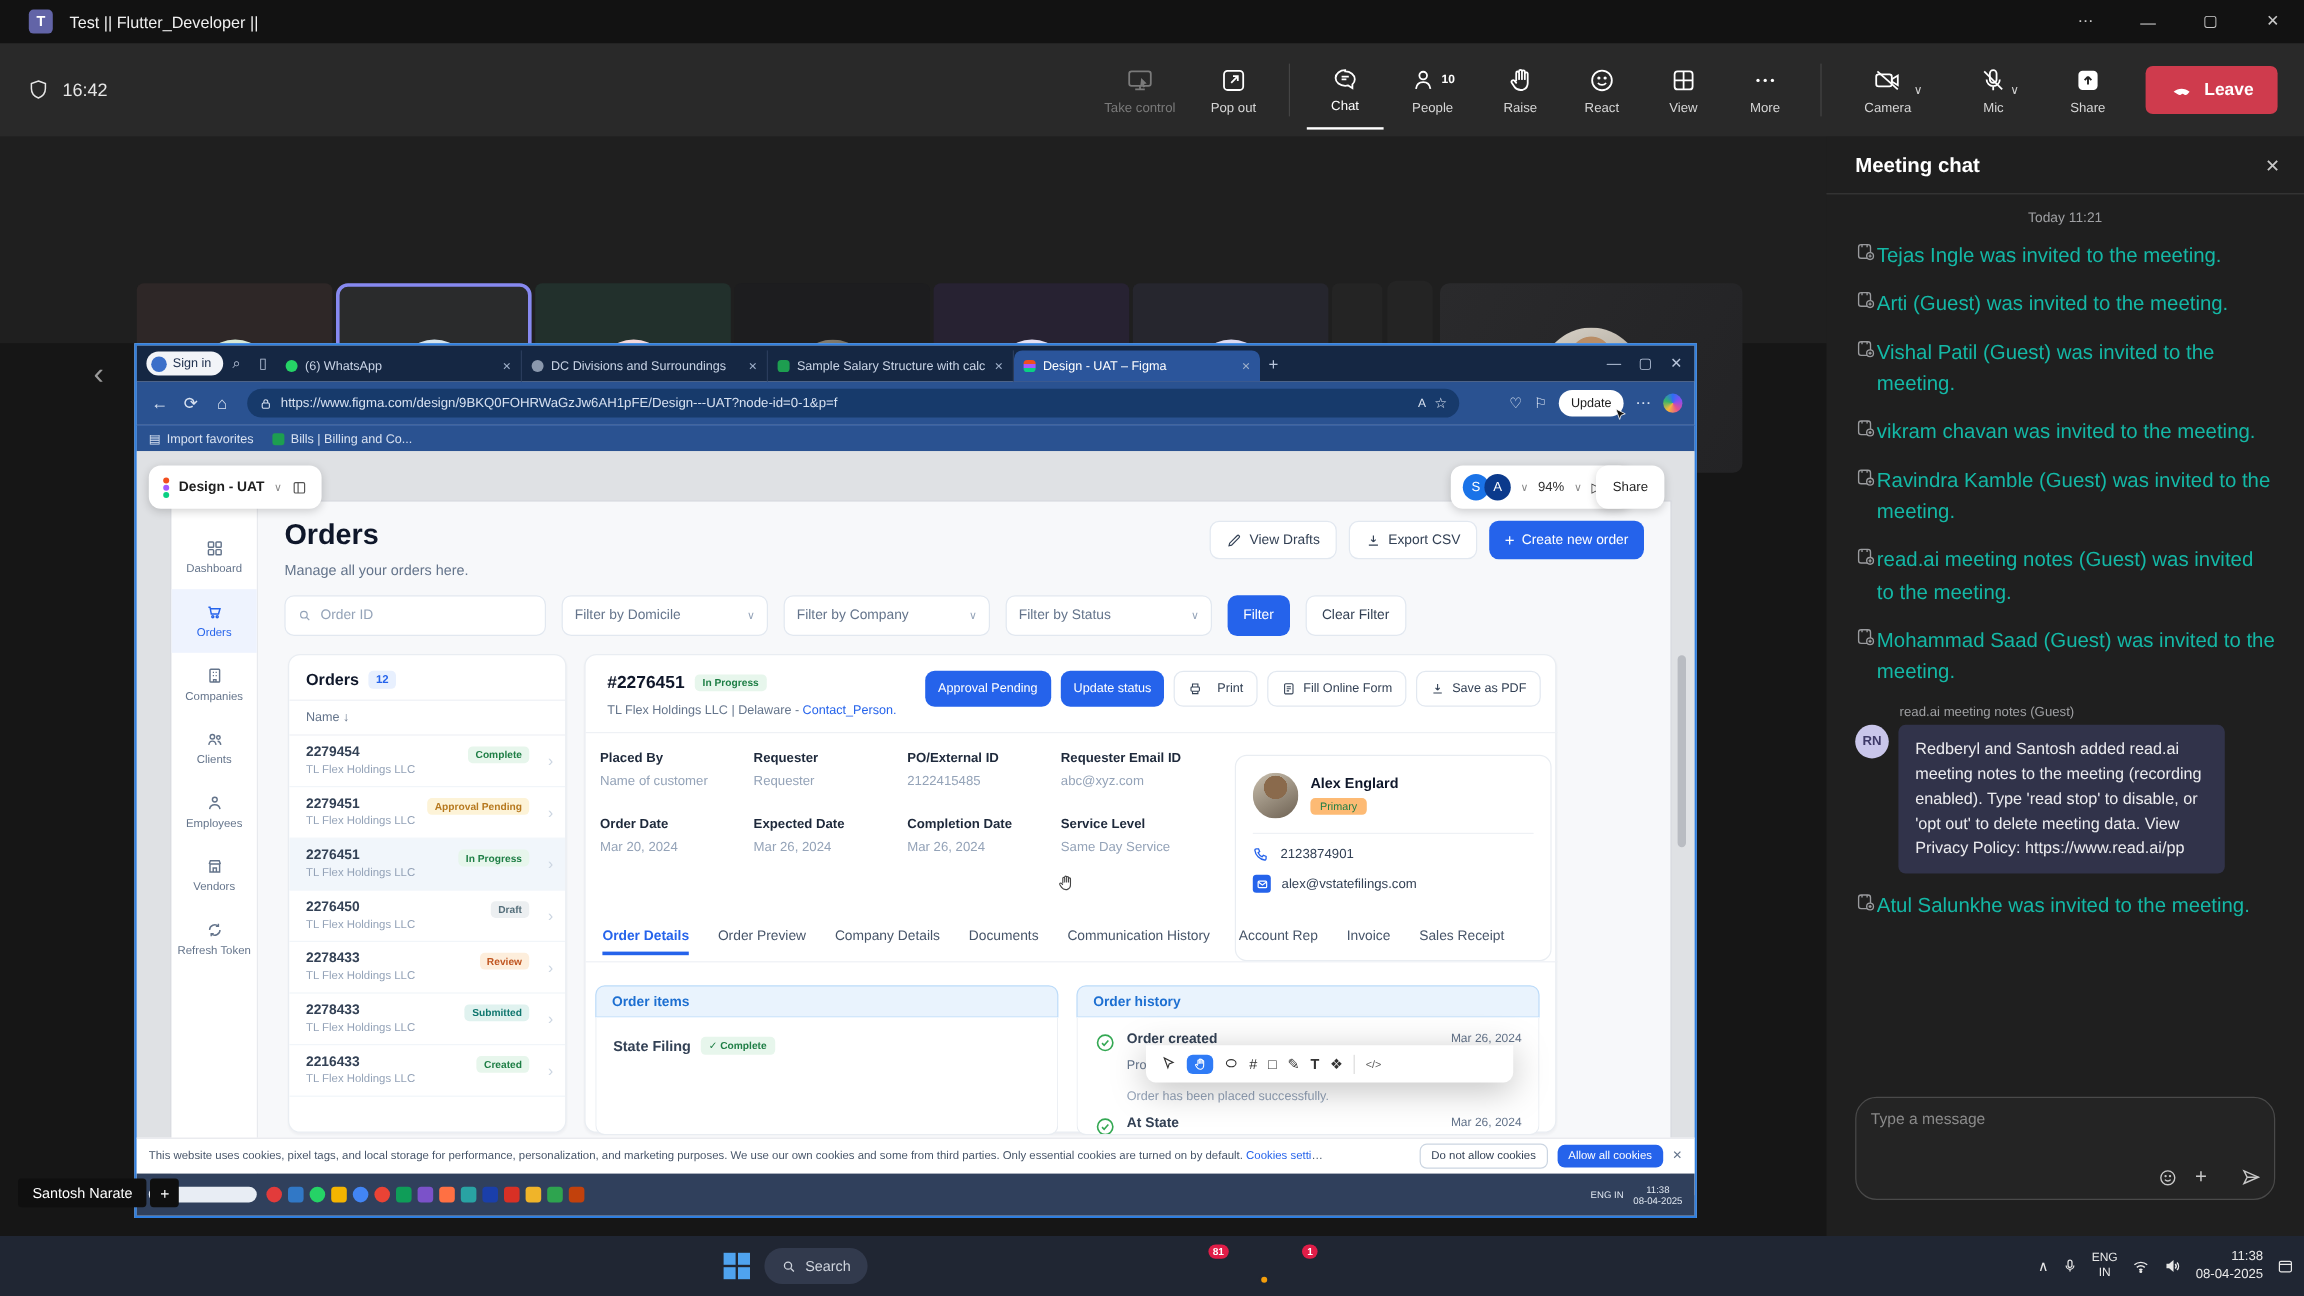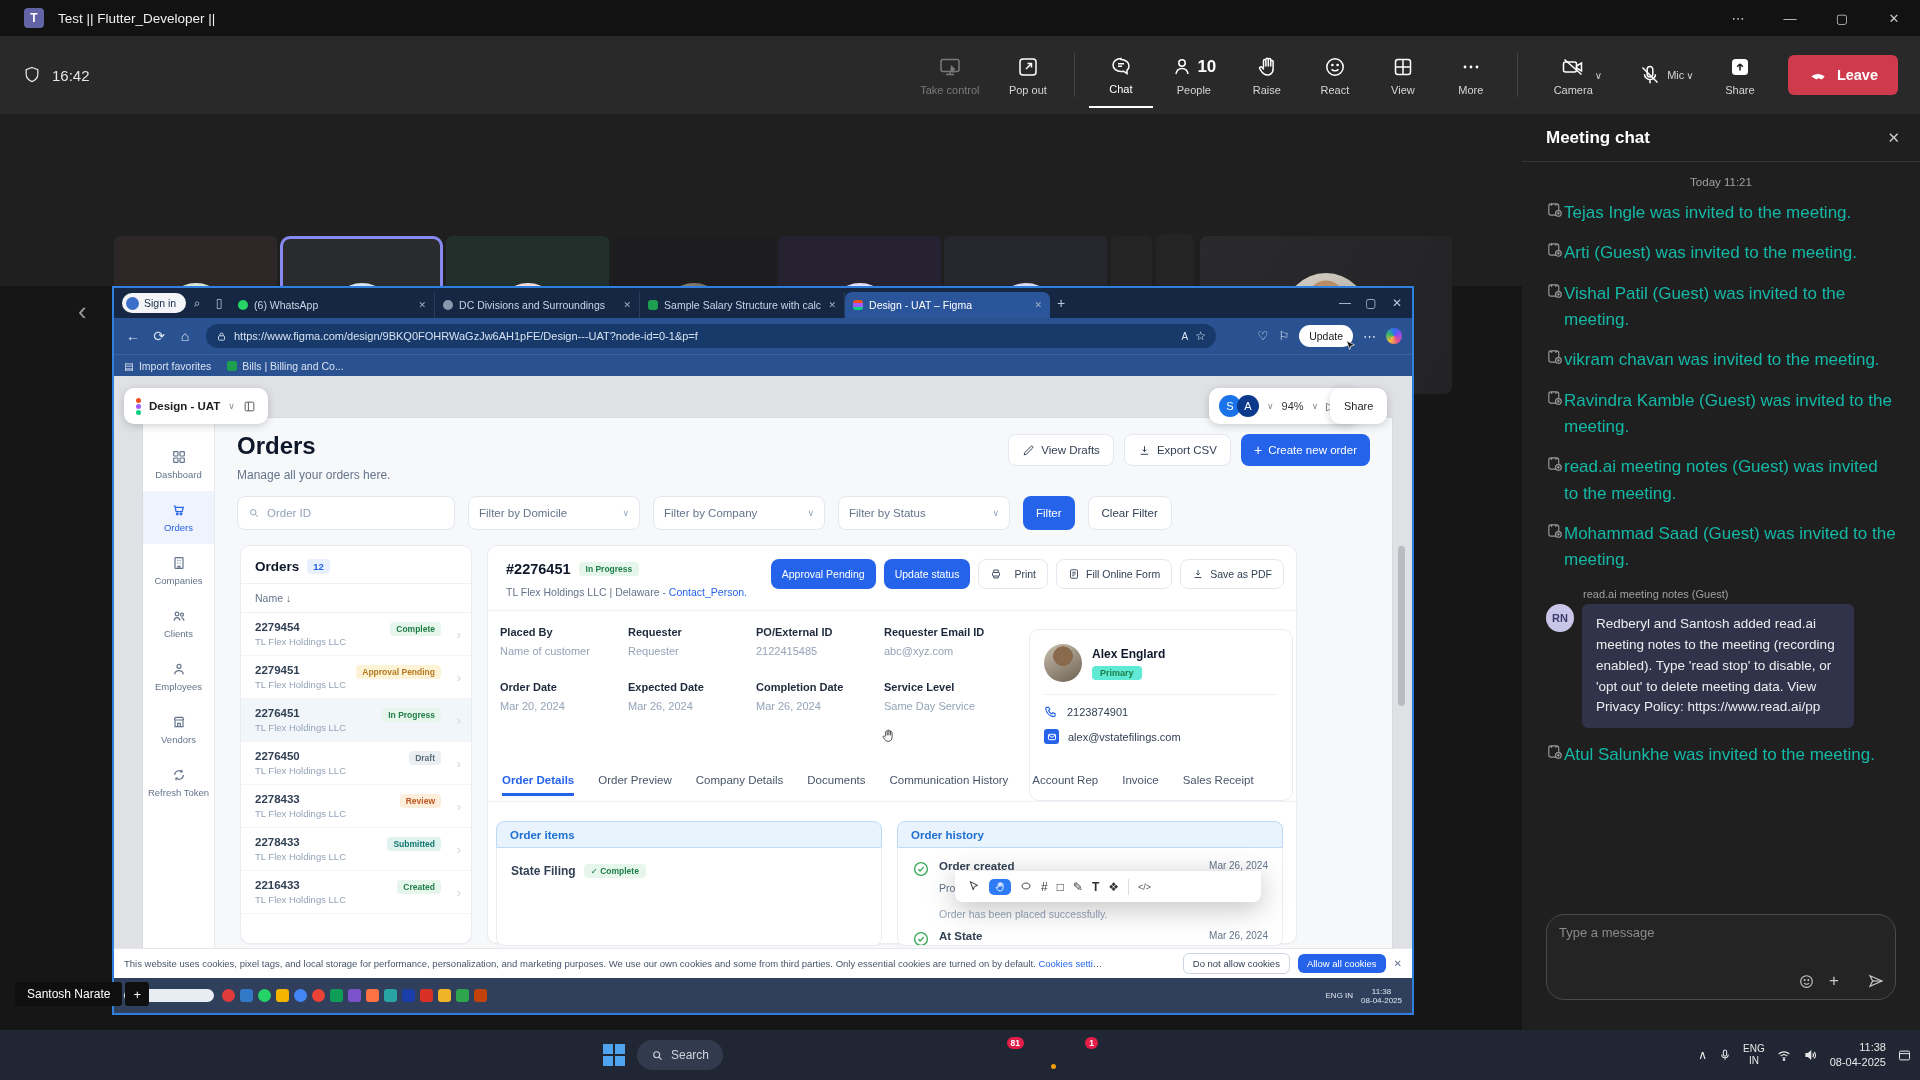--- a/index.html
+++ b/index.html
@@ -18,21 +18,21 @@
   
   .meetbar { position:absolute; left:0; top:36px; width:1920px; height:78px; background:#292929; display:flex; align-items:center; }
   .mb-left { display:flex; align-items:center; gap:10px; margin-left:22px; color:#e6e6e6; }
   .mb-time { font-size:15px; color:#e6e6e6; }
   .mb-right { margin-left:auto; display:flex; align-items:center; gap:4px; margin-right:22px; }
   .mb-btn { width:64px; height:66px; display:flex; flex-direction:column; align-items:center; justify-content:center; gap:5px; color:#fff; border-radius:6px; }
   .mb-btn .lbl { font-size:11px; color:#d6d6d6; white-space:nowrap; }
   .mb-btn.disabled, .mb-btn.disabled .lbl { color:#7a7a7a; }
   .mb-btn.active { border-bottom:2px solid #fff; border-radius:0; }
   .mb-sep { width:1px; height:44px; background:#444; margin:0 10px; }
-  .mb-count { font-size:17px; font-weight:bold; color:#fff; margin-left:2px; }
+  .mb-count { font-size:10px; font-weight:bold; color:#fff; margin-left:2px; }
   .chev { font-size:10px; color:#cfcfcf; }
   .withchev { display:flex; align-items:center; gap:2px; }
   .leave-btn { height:40px; padding:0 20px; margin-left:12px; background:#cf3b4d; border-radius:6px; color:#fff; font-size:14.5px; font-weight:bold; display:flex; align-items:center; gap:9px; }
 
   
   .stage { position:absolute; left:0; top:114px; width:1920px; height:172px; background:#1f1f1f; }
   .tiles-scroll-left { position:absolute; left:78px; top:182px; color:#9a9a9a; font-size:26px; }
   .tiles-scroll-right { position:absolute; left:1156px; top:120px; width:38px; height:160px; background:#242424; border-radius:8px; display:flex; align-items:center; justify-content:center; color:#eee; font-size:22px; }
   .tilerow { position:absolute; left:114px; top:122px; display:flex; gap:3px; }
   .tile { position:relative; width:163px; height:158px; border-radius:6px; overflow:hidden; background:#272727; }
@@ -114,21 +114,21 @@
   .dc-btns { position:absolute; right:12px; top:13px; display:flex; gap:8px; }
   .dc-btns .bbtn,.dc-btns .wbtn { height:30px; font-size:10.5px; padding:0 11px; }
   .dc-div { position:absolute; left:0; top:64px; width:810px; height:1px; background:#eef1f5; }
   .fields { position:absolute; left:12px; top:80px; width:516px; display:grid; grid-template-columns:128px 128px 128px 132px; row-gap:24px; }
   .fld .l { font-size:11px; font-weight:bold; color:#1e293b; }
   .fld .v { font-size:11px; color:#94a3b8; margin-top:7px; }
   .contact { position:absolute; left:541px; top:83px; width:264px; height:172px; border:1px solid #e9edf2; border-radius:10px; }
   .ct-top { display:flex; gap:10px; padding:14px 14px 10px; align-items:center; }
   .ct-av { width:38px; height:38px; border-radius:50%; background:radial-gradient(circle at 50% 32%, #8a6a4c 0 30%, transparent 31%), linear-gradient(150deg,#c9bfae,#6d6152); }
   .ct-name { font-size:12px; font-weight:bold; color:#0f172a; }
-  .ct-badge { display:inline-block; margin-top:5px; background:#5eead4; color:#1e7e45; font-size:9px; font-weight:bold; border-radius:4px; padding:2px 8px; }
+  .ct-badge { display:inline-block; margin-top:5px; background:#fdba74; color:#1e7e45; font-size:9px; font-weight:normal; border-radius:4px; padding:2px 8px; }
   .ct-div { height:1px; background:#eef1f5; margin:2px 14px 0; }
   .ct-row { display:flex; align-items:center; gap:9px; padding:10px 14px 0; font-size:11px; color:#334155; }
   .mailsq { width:15px; height:15px; background:#2563eb; border-radius:3px; display:flex; align-items:center; justify-content:center; }
   .tabs { position:absolute; left:14px; top:228px; display:flex; gap:24px; font-size:11.5px; color:#475569; }
   .tabs .tab.active { color:#2563eb; font-weight:bold; border-bottom:3px solid #2563eb; padding-bottom:7px; }
   .tabs-div { position:absolute; left:0; top:255px; width:810px; height:1px; background:#eef1f5; }
   .panel { position:absolute; top:275px; }
   .panel .ph { height:27px; background:#e9f3fd; border:1px solid #bcdbf9; border-radius:8px 8px 0 0; display:flex; align-items:center; padding:0 13px; font-size:11.5px; font-weight:bold; color:#1d6fd1; }
   .panel .pb { background:#fff; border:1px solid #e9edf2; border-top:none; border-radius:0 0 8px 8px; }
   .itemrow { display:flex; align-items:center; gap:8px; padding:16px 14px 4px; }
@@ -311,21 +311,21 @@
                 <rect x="2.5" y="7" width="13" height="10" rx="2"></rect>
                 <path d="M15.5 11l5-3v8l-5-3z"></path>
                 <path d="M3.5 4.5l17 15"></path>
               </svg>
             </span>
           <span class="lbl">Camera</span>
         </span>
         <span class="chev">∨</span>
       </div>
       <div class="mb-btn withchev" style="flex-direction:row;width:76px">
-        <span style="display:flex;flex-direction:row;align-items:center;gap:5px">
+        <span style="display:flex;flex-direction:column;align-items:center;gap:5px">
           <span>
               <svg width="24" height="24" viewBox="0 0 24 24" fill="none" stroke="#fff" stroke-width="1.5">
                 <path d="M12 3.5a2.8 2.8 0 012.8 2.8v4.9a2.8 2.8 0 01-5.6 0V6.3A2.8 2.8 0 0112 3.5z"></path>
                 <path d="M6.5 11.2a5.5 5.5 0 0011 0M12 17v3.2"></path>
                 <path d="M4.5 4.5l15 15"></path>
               </svg>
             </span>
           <span class="lbl">Mic</span>
         </span>
         <span class="chev">∨</span>

